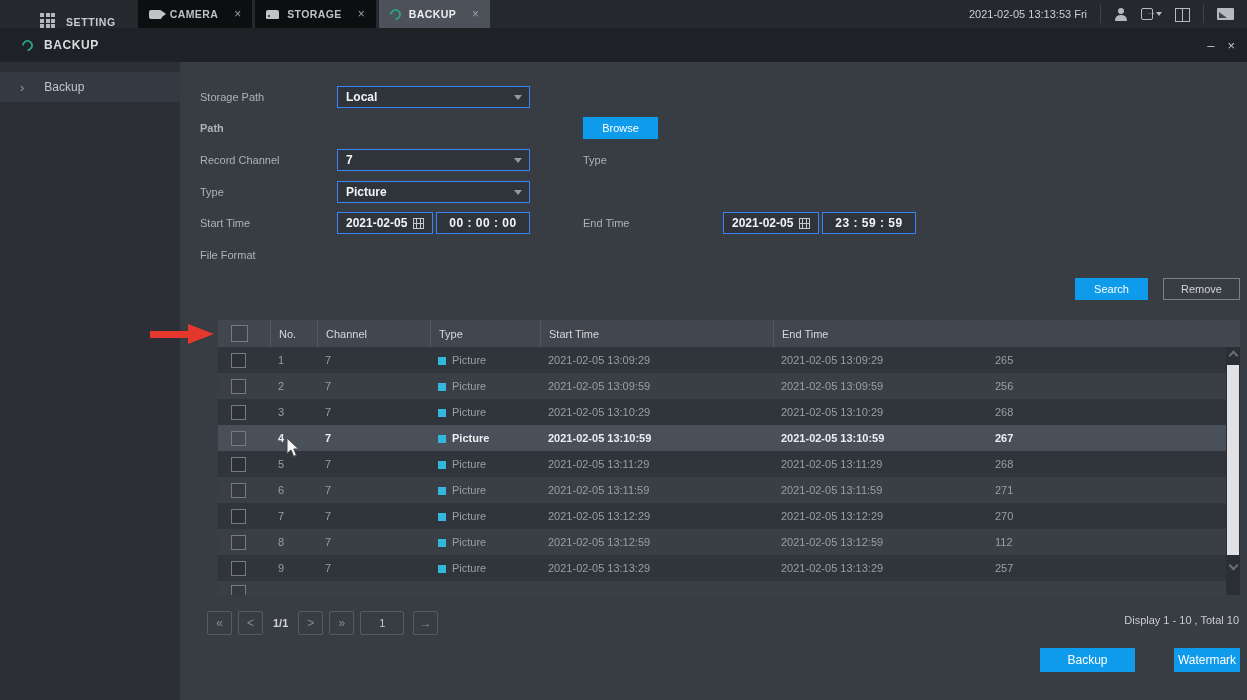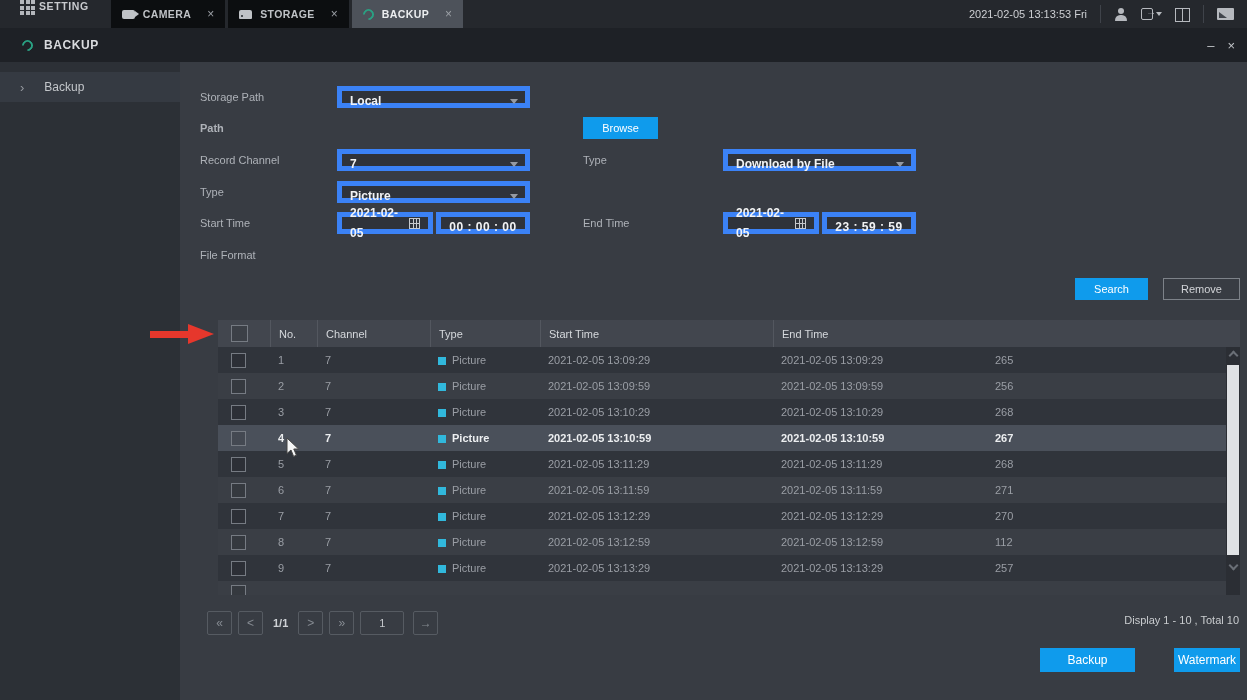--- a/index.html
+++ b/index.html
@@ -3,21 +3,21 @@
 <meta charset="utf-8">
 <style>
   * { margin:0; padding:0; box-sizing:border-box; }
   body { background:#111; }
   .screen { position:relative; width:1247px; height:700px; overflow:hidden;
             background:#383c43; font-family:"Liberation Sans", sans-serif; }
 
   
   .topbar { position:absolute; left:0; top:0; width:100%; height:28px; background:#25282d;
             display:flex; align-items:stretch; }
-  .brand { display:flex; align-items:flex-start; gap:4px; padding:0 22px 0 20px; }
+  .brand { display:flex; align-items:flex-end; gap:11px; padding:0 22px 0 20px;margin-left:20px; }
   .grid-icon { width:15px; height:15px; display:grid; grid-template-columns:1fr 1fr 1fr;
                grid-template-rows:1fr 1fr 1fr; gap:1.5px; }
   .grid-icon i { background:#b4b7bc; }
   .brand-label { color:#c9cbcf; font-size:10.5px; font-weight:bold; letter-spacing:.6px; }
   .tab { display:flex; align-items:center; gap:8px; padding:0 11px; margin-right:3px;
          background:#0c0e10; cursor:default; }
   .tab.active { background:#4d525a; }
   .tab-label { color:#bfc2c6; font-size:10.5px; font-weight:bold; letter-spacing:.4px; }
   .tab.active .tab-label { color:#eceef0; }
   .tab-close { color:#9ca0a6; font-size:12px; margin-left:8px; line-height:1; }
@@ -63,21 +63,21 @@
   
   .sidebar { position:absolute; left:0; top:62px; width:180px; bottom:0; background:#2c3036; }
   .side-item { margin-top:10px; height:30px; background:#353a42; display:flex; align-items:center;
                padding-left:20px; gap:20px; }
   .side-chevron { color:#9599a0; font-size:13px; }
   .side-label { color:#c3c6ca; font-size:12px; }
 
   
   .content { position:absolute; left:180px; top:62px; right:0; bottom:0; background:#383c43; }
   .lbl { position:absolute; height:22px; line-height:22px; color:#aeb2b8; font-size:11px; }
-  .field { position:absolute; height:22px; background:#2f333a; border:5px solid #3b82f6;
+  .field { position:absolute; height:22px; background:#2f333a; border:1px solid #3b82f6;
            color:#f2f3f4; font-size:12px; font-weight:bold; line-height:20px; padding:0 8px; }
   .select { padding-right:22px; }
   .sel-caret { position:absolute; right:7px; top:8px; width:0; height:0;
                border-left:4.5px solid transparent; border-right:4.5px solid transparent;
                border-top:5px solid #959aa2; }
   input.field { outline:none; }
   .datefield { display:flex; align-items:center; justify-content:space-between; }
   .cal-icon { width:11px; height:11px; border:1px solid #c6c9cd; background:#c6c9cd;
               display:grid; grid-template-columns:1fr 1fr 1fr; grid-template-rows:1fr 1fr; gap:1px; }
   .cal-icon i { background:#2f333a; }
@@ -216,24 +216,20 @@
       <span>Local</span>
       <span class="sel-caret"></span>
     </div>
 
     <button class="btn btn-blue btn-browse">Browse</button>
 
     <div class="field select" style="left:157px; top:87px; width:193px;">
       <span>7</span>
       <span class="sel-caret"></span>
     </div>
-    <div class="field select" style="left:543px; top:87px; width:193px;">
-      <span>Download by File</span>
-      <span class="sel-caret"></span>
-    </div>
 
     <div class="field select" style="left:157px; top:119px; width:193px;">
       <span>Picture</span>
       <span class="sel-caret"></span>
     </div>
 
     <div class="field datefield" style="left:157px; top:150px; width:96px;">
       <span>2021-02-05</span>
       <span class="cal-icon">
           <i></i>

